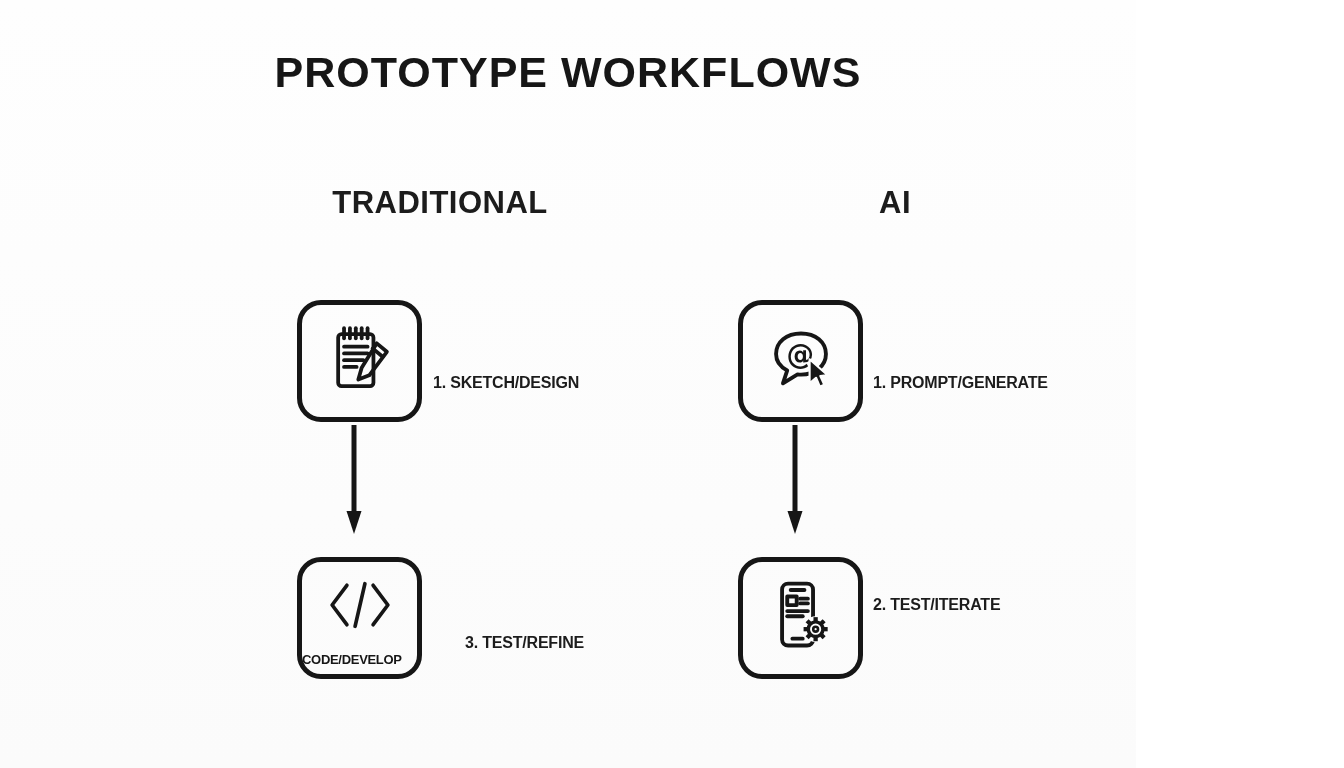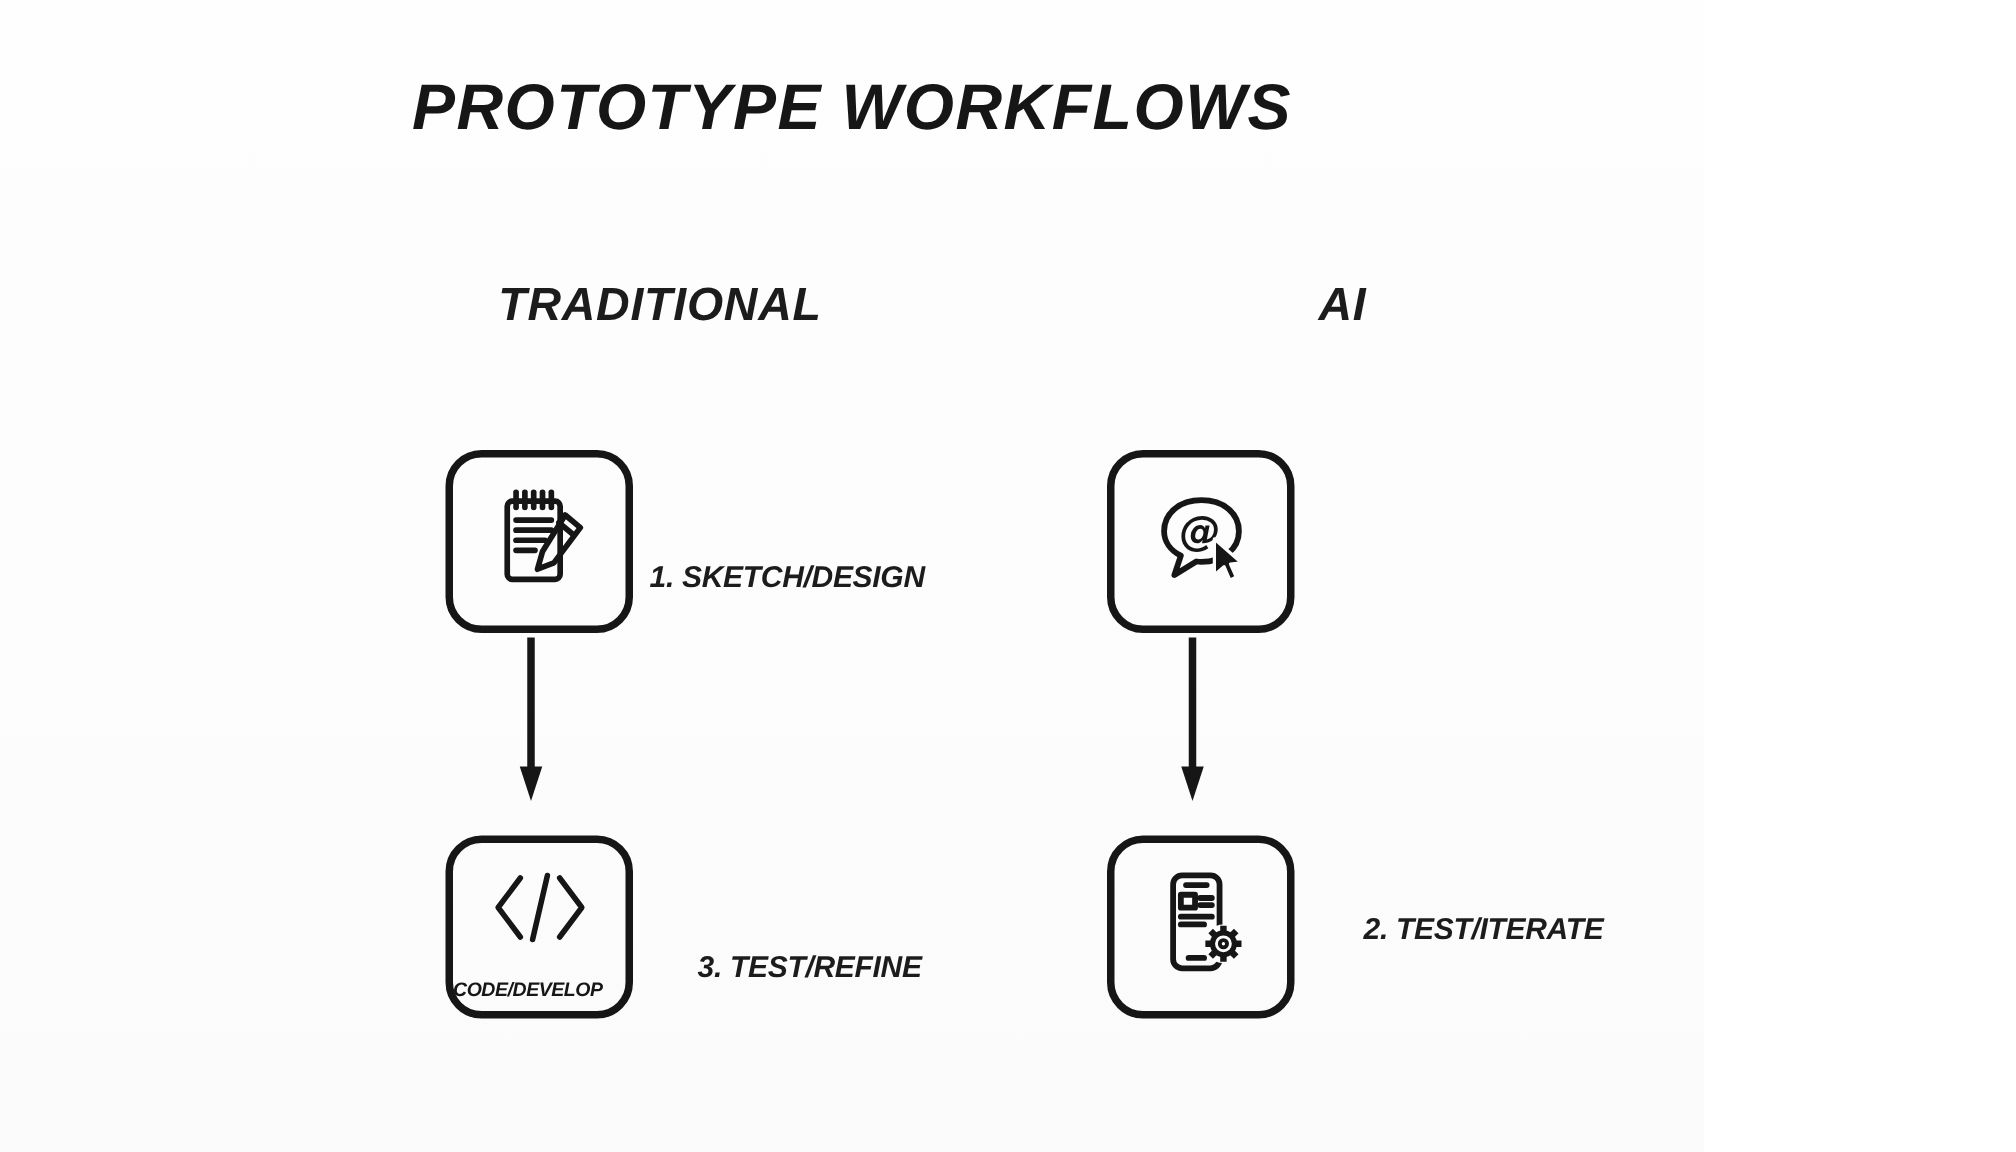--- a/index.html
+++ b/index.html
@@ -7,21 +7,20 @@
     font-family:"Liberation Sans", sans-serif;
     background:#ffffff;
   }
   .canvas{
     position:relative;
     width:1136px;
     height:768px;
     background:linear-gradient(180deg,#fefefe 0%,#fbfbfb 100%);
     overflow:hidden;
     color:#1a1a1a;
-    font-style:italic;
   }
   .page-title{
     position:absolute;
     top:48px; left:0; width:100%;
     text-align:center;
     font-size:43px;
     font-weight:bold;
     letter-spacing:1px;
     color:#161616;
     white-space:nowrap;
@@ -59,30 +58,30 @@
     left:0; right:0; bottom:7px;
     text-align:left;
     font-size:13px;
     font-weight:bold;
     letter-spacing:-.3px;
     color:#161616;
     white-space:nowrap;
   }
   .step-label{
     position:absolute;
-    font-size:20px;
+    font-size:16px;
     font-weight:bold;
     letter-spacing:-.2px;
     color:#1c1c1c;
     white-space:nowrap;
   }
   .label-t1{left:433px; top:374px;}
   .label-t2{left:433px; top:634px;margin-left:32px;}
   .label-a1{left:873px; top:374px;}
-  .label-a2{left:873px; top:609px;margin-left:36px;}
+  .label-a2{left:873px; top:596px;}
   .flow-arrow{
     position:absolute;
     width:20px; height:112px;
   }
   .arrow-t{left:344px; top:423px;}
   .arrow-a{left:785px; top:423px;}
   .stroke{fill:none; stroke:#161616; stroke-width:4.5; stroke-linecap:round; stroke-linejoin:round;}
   .fillink{fill:#161616; stroke:none;}
 </style>
 </head>
@@ -129,20 +128,21 @@
   </div>
   <div class="step-label label-t2">3. TEST/REFINE</div>
 
   <div class="icon-box box-a1" aria-label="chat-bubble-at-cursor-icon">
     <svg width="86" height="86" viewBox="0 0 100 100">
       <path class="stroke" d="M50 18 C33 18 21 28 21 42 C21 50 26 57 34 61 L29 76 L46 65.5 C47.3 65.7 48.6 65.8 50 65.8 C67 65.8 79 55.5 79 42 C79 28 67 18 50 18 Z"></path>
       <text x="49" y="53" text-anchor="middle" font-family="'DejaVu Sans', sans-serif" font-size="32" font-weight="bold" fill="#161616">@</text>
       <polygon points="60,48 60,76 67.5,69.5 72,80 77,77.5 72.5,67.5 81,66.5" fill="#161616" stroke="#fdfdfd" stroke-width="2.5" stroke-linejoin="round"></polygon>
     </svg>
   </div>
+  <div class="step-label label-a1">1. PROMPT/GENERATE</div>
 
   <svg class="flow-arrow arrow-a" viewBox="0 0 20 112">
     <line x1="10" y1="2" x2="10" y2="90" stroke="#161616" stroke-width="5"></line>
     <polygon class="fillink" points="10,111 2.5,88 17.5,88"></polygon>
   </svg>
 
   <div class="icon-box box-a2" aria-label="smartphone-gear-icon">
     <svg width="86" height="86" viewBox="0 0 100 100">
       <rect class="stroke" x="28" y="10" width="36" height="72" rx="7"></rect>
       <line class="stroke" x1="38" y1="17.5" x2="54" y2="17.5" stroke-width="3.5"></line>

